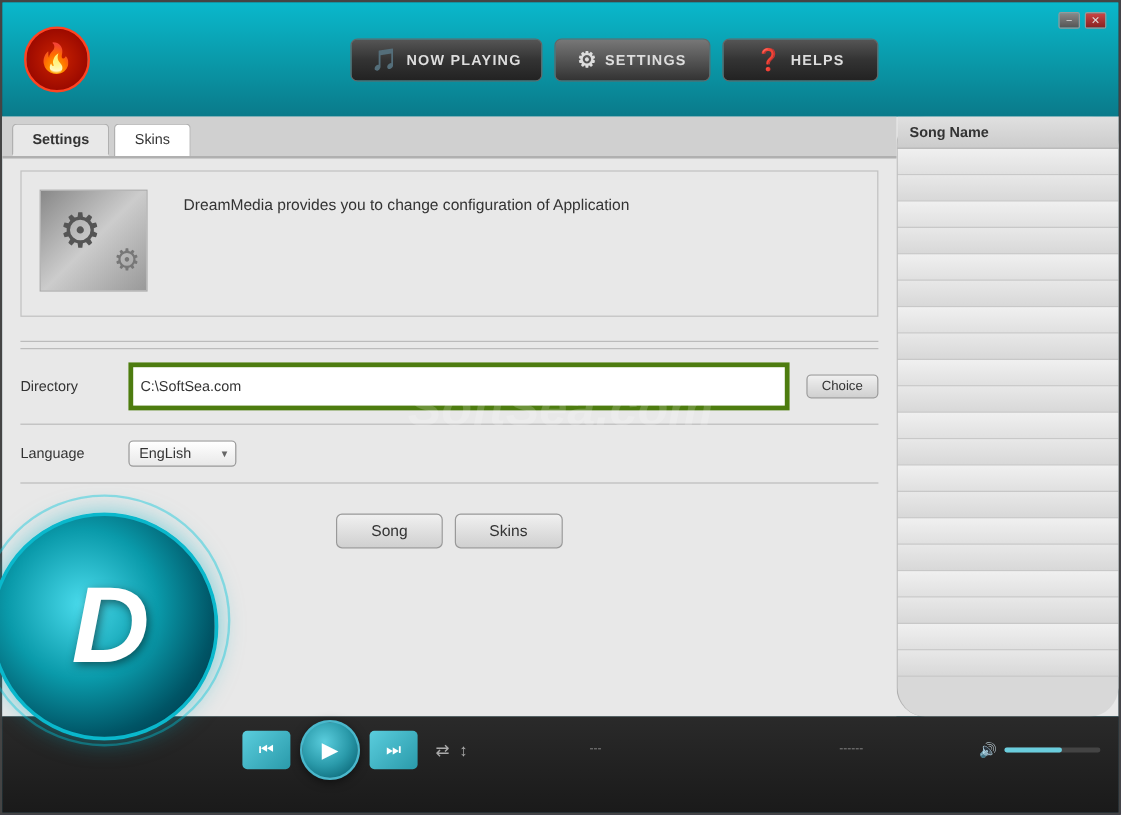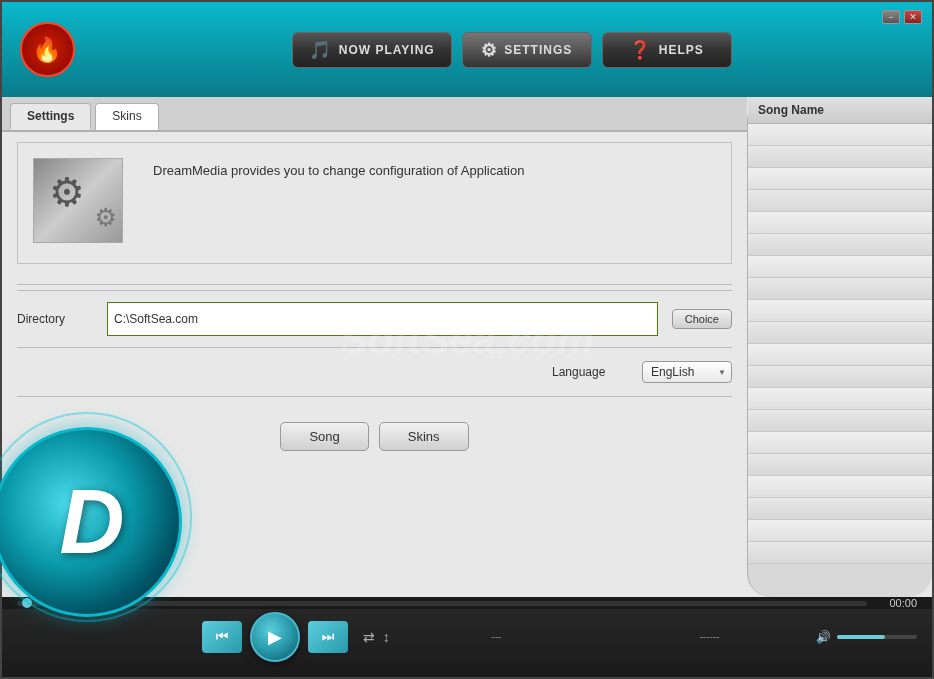--- a/index.html
+++ b/index.html
@@ -232,21 +232,21 @@
 
     .directory-label {
       font-size: 12px;
       color: #333;
       width: 90px;
     }
 
     .directory-input {
       flex: 1;
       height: 24px;
-      border: 1px solid #4d7c0f;
+      border: 4px solid #4d7c0f;
       background: white;
       font-size: 12px;
       padding: 16px 6px;
       color: #333;
     }
 
     .choice-btn {
       padding: 3px 12px;
       background: linear-gradient(180deg, #f0f0f0 0%, #d0d0d0 100%);
       border: 1px solid #999;
@@ -254,21 +254,20 @@
       font-size: 11px;
       cursor: pointer;
       margin-left: 14px;
       color: #333;
     }
 
     .language-row {
       display: flex;
       align-items: center;
       padding: 8px 0;
-      justify-content: flex-end;
     }
 
     .language-label {
       font-size: 12px;
       color: #333;
       width: 90px;
     }
 
     .language-select {
       padding: 3px 8px;
@@ -652,26 +651,20 @@
 
   <div class="softsea-watermark">SoftSea.com</div>
 
   <div class="d-logo">
     <span class="d-logo-text">D</span>
   </div>
   <div class="d-logo-ring"></div>
 
   <div class="player-bar">
 
-    <div class="progress-bar-container">
-      <div class="progress-track">
-        <div class="progress-thumb"></div>
-      </div>
-      <span class="time-display">00:00</span>
-    </div>
 
     <div class="player-controls">
       <div class="btn-prev">⏮</div>
       <div class="btn-play">
         <span>▶</span>
       </div>
       <div class="btn-next">⏭</div>
 
       <div class="player-extras">
         <span class="player-extra-btn">⇄</span>

